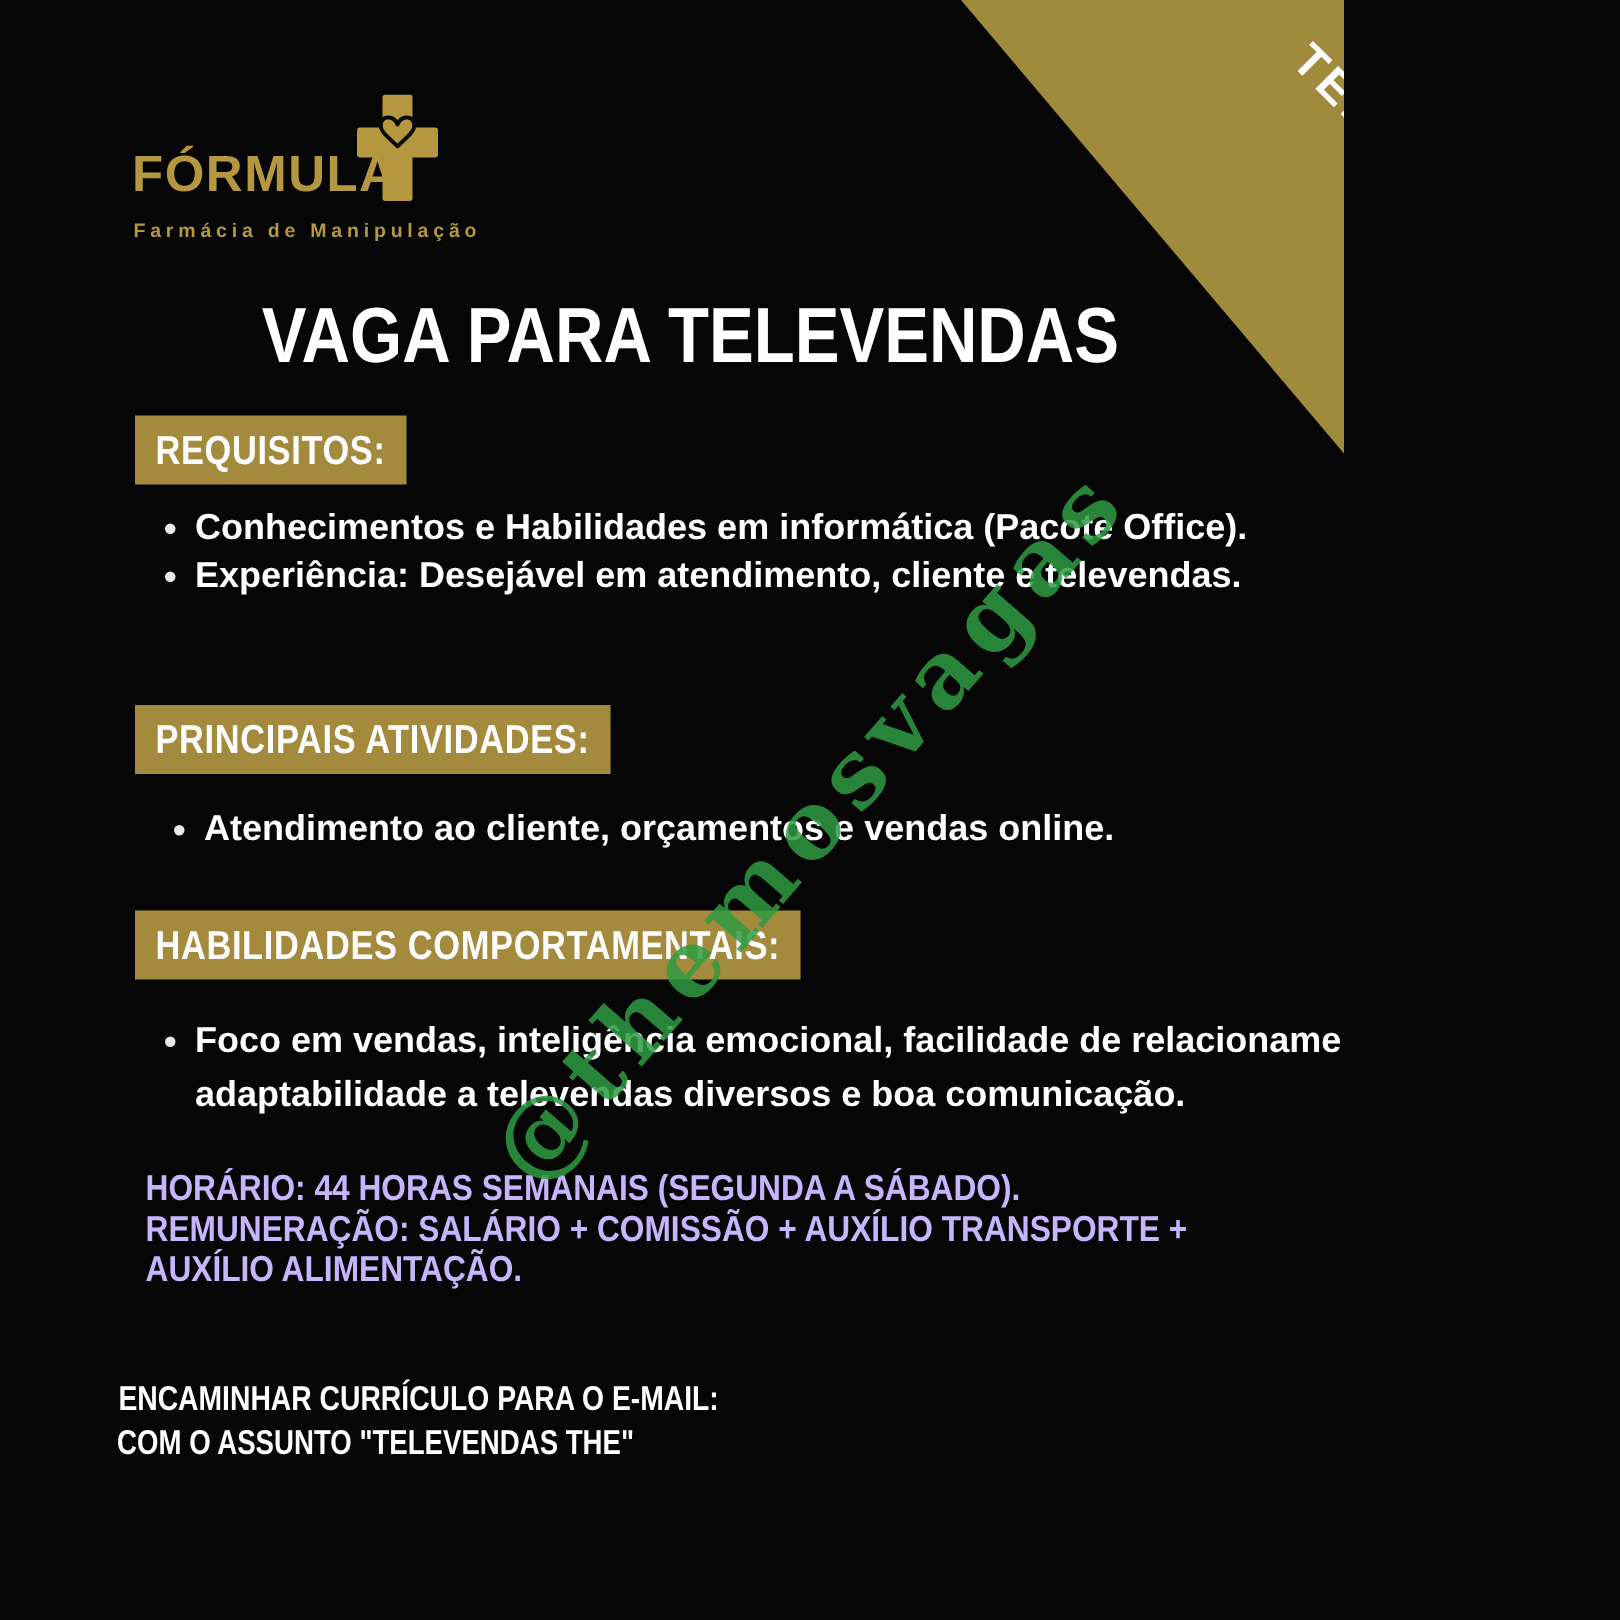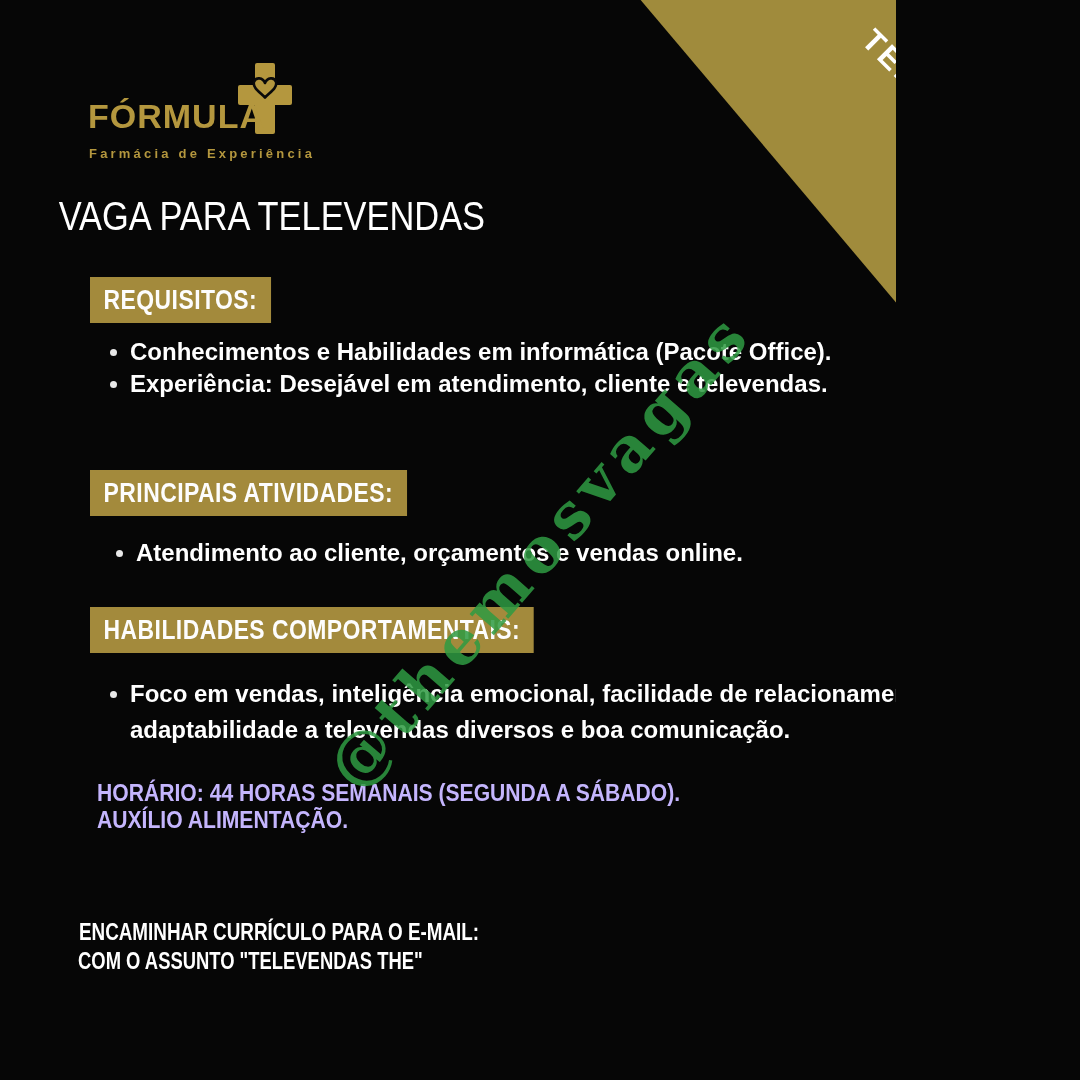--- a/index.html
+++ b/index.html
@@ -27,22 +27,22 @@
     background:var(--gold-ribbon,#a08b3c);
     clip-path:polygon(71.5% 0,100% 0,100% 28%);
   }
   #location-ribbon-label{
     position:absolute;z-index:5;left:756px;top:106px;width:400px;
     text-align:center;transform:rotate(45deg);
     color:#fff;font-weight:bold;font-size:31px;letter-spacing:3px;
   }
   
   #page-title{
-    position:absolute;left:24px;right:0;top:194px;text-align:left;
-    color:#fff;font-size:40px;font-weight:400;white-space:nowrap;
+    position:absolute;left:24px;right:0;top:194px;text-align:center;
+    color:#fff;font-size:52px;font-weight:700;white-space:nowrap;
   }
   #page-title .sq{display:inline-block;transform:scaleX(.86);transform-origin:center;}
   
   .badge{
     position:absolute;display:inline-block;
     background:var(--gold-badge,#a38a3c);
     color:#fdfdfd;font-weight:bold;font-size:27px;letter-spacing:.5px;
     line-height:28px;padding:9px 16px;white-space:nowrap;
     transform:scaleX(.85);transform-origin:0 50%;
   }
@@ -100,21 +100,21 @@
 
 <div id="poster" style="--background: #060606; --gold-logo: #b4973e; --gold-badge: #a38a3c; --gold-ribbon: #a08b3c; --gold-email: #a98f45; --white: #ffffff; --watermark-green: #2f9b42;">
 
   <div>
     <svg id="brand-cross" viewBox="0 0 54 73" xmlns="http://www.w3.org/2000/svg">
       <rect x="17" y="0" width="20" height="71" rx="2" fill="#b4973e"></rect>
       <rect x="0" y="22" width="54" height="20" rx="2" fill="#b4973e"></rect>
       <path d="M27 20 C25 14.5 17.5 13.5 16 19 C14.5 24.5 21 28.5 27 34.5 C33 28.5 39.5 24.5 38 19 C36.5 13.5 29 14.5 27 20 Z" fill="none" stroke="#0a0a0a" stroke-width="2.6" stroke-linejoin="round"></path>
     </svg>
     <div id="brand-wordmark">FÓRMULA</div>
-    <div id="brand-tagline">Farmácia de Experiência</div>
+    <div id="brand-tagline">Farmácia de Manipulação</div>
   </div>
 
   <div id="location-ribbon"></div>
   <div id="location-ribbon-label">TERESINA - PI</div>
 
   <div id="page-title">
     <span class="sq">VAGA PARA TELEVENDAS</span>
   </div>
 
   <section>
@@ -134,20 +134,21 @@
 
   <section>
     <div id="badge-2" class="badge">HABILIDADES COMPORTAMENTAIS:</div>
     <ul id="list-2" class="blist">
       <li>Foco em vendas, inteligência emocional, facilidade de relacionamento, adaptabilidade a televendas diversos e boa comunicação.</li>
     </ul>
   </section>
 
   <div id="terms">
     <div><span class="sq">HORÁRIO: 44 HORAS SEMANAIS (SEGUNDA A SÁBADO).</span></div>
+    <div><span class="sq">REMUNERAÇÃO: SALÁRIO + COMISSÃO + AUXÍLIO TRANSPORTE +</span></div>
     <div><span class="sq">AUXÍLIO ALIMENTAÇÃO.</span></div>
   </div>
 
   <div id="footer">
     <div id="cv-instruction">
       <span class="sq">ENCAMINHAR CURRÍCULO PARA O E-MAIL:</span>
     </div>
     <div id="subject-note">
       <span class="sq">COM O ASSUNTO "TELEVENDAS THE"</span>
     </div>

